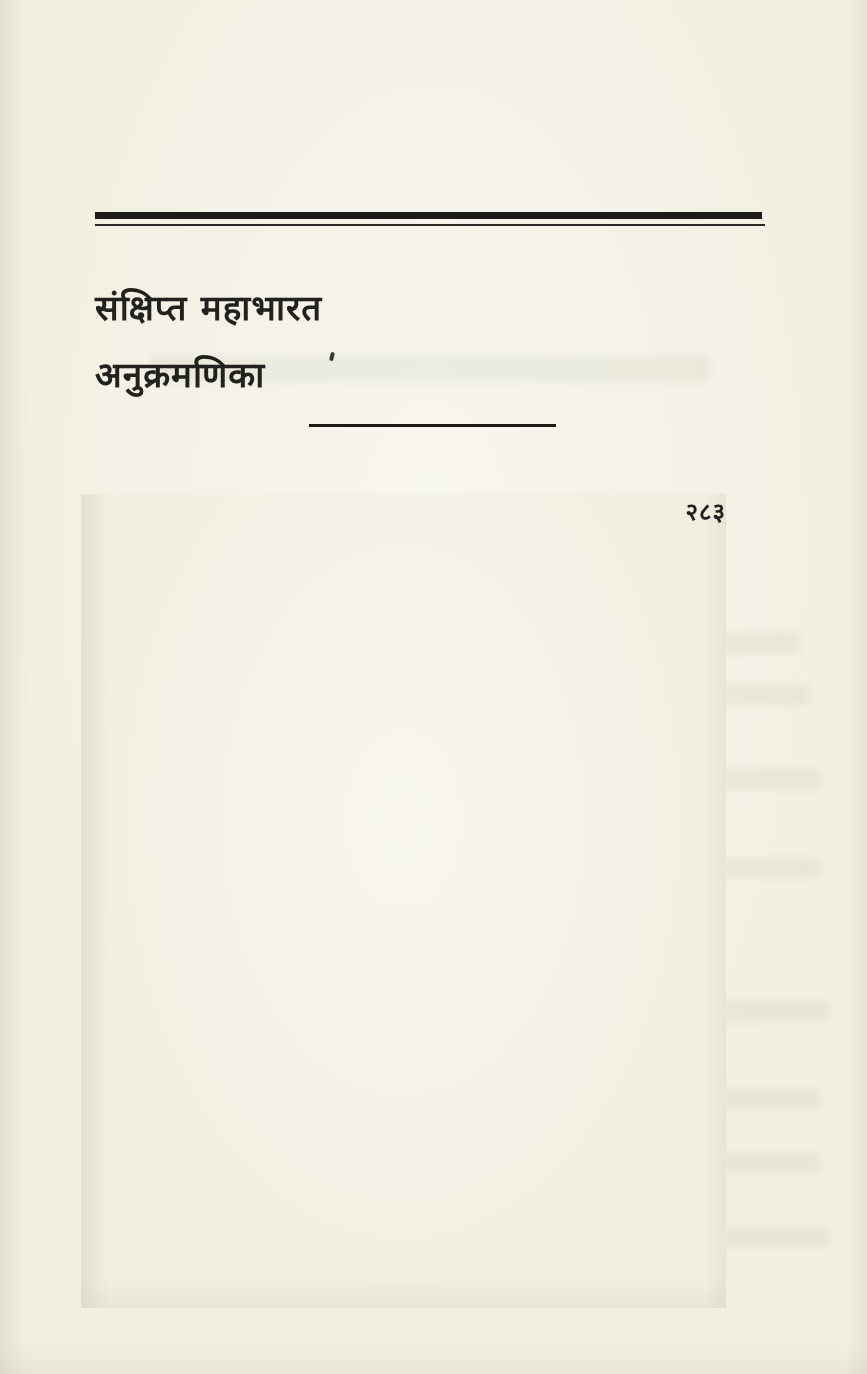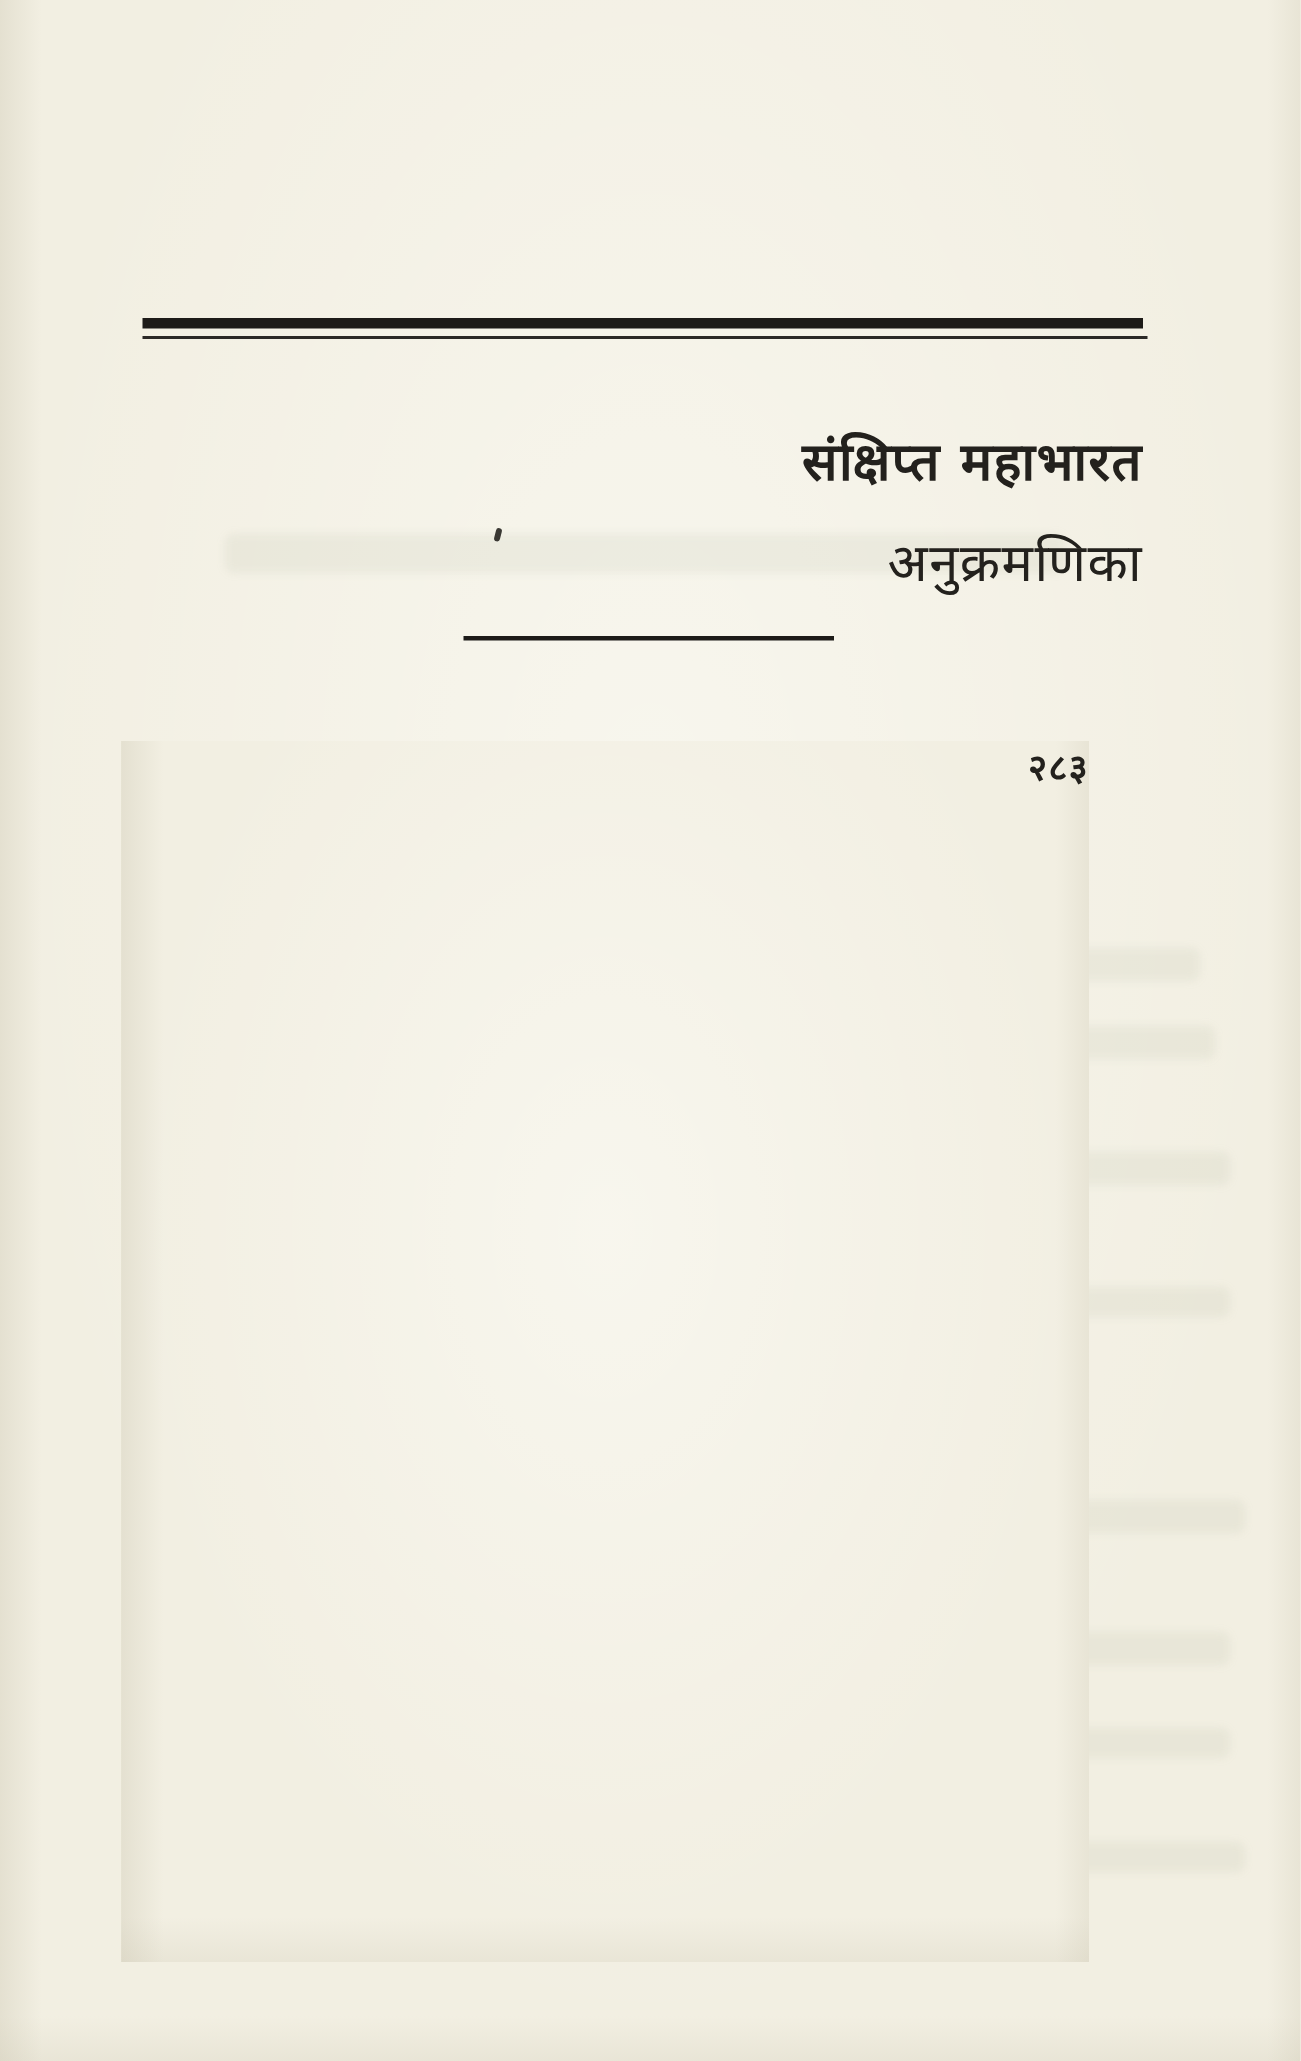--- a/index.html
+++ b/index.html
@@ -24,23 +24,23 @@
   }
   .smudge{
     position:absolute;left:258px;top:1282px;width:104px;height:15px;
     background:rgba(120,140,85,.22);filter:blur(2px);border-radius:50%;
     transform:rotate(-9deg);
   }
   
   .rule-thick{position:absolute;left:95px;top:212px;width:667px;height:7px;background:#1d1b18;}
   .rule-thin {position:absolute;left:95px;top:224px;width:670px;height:2px;background:#2b2926;}
   
-  .head-wrap{position:absolute;left:95px;width:667px;text-align:right;color:#23211d;}
+  .head-wrap{position:absolute;left:95px;width:667px;text-align:left;color:#23211d;}
   .book-title{top:283px;font-size:35px;font-weight:bold;letter-spacing:1px;}
-  .subtitle  {top:350px;font-size:35px;font-weight:normal;letter-spacing:1px;}
+  .subtitle  {top:350px;font-size:35px;font-weight:bold;letter-spacing:1px;}
   .ink-mark{
     position:absolute;left:330px;top:352px;width:4px;height:9px;
     background:#3a3833;transform:rotate(14deg);border-radius:2px;
   }
   .subtitle-rule{position:absolute;left:309px;top:424px;width:247px;height:3px;background:#1d1b18;}
   
   .toc{position:absolute;left:81px;top:494px;width:645px;color:#23211d;}
   .toc-row{display:flex;align-items:center;height:40.7px;font-size:24px;font-weight:bold;}
   .toc-row .no{width:79px;padding-left:13px;box-sizing:border-box;flex:0 0 auto;}
   .toc-row .title{flex:1 1 auto;white-space:nowrap;overflow:hidden;}

